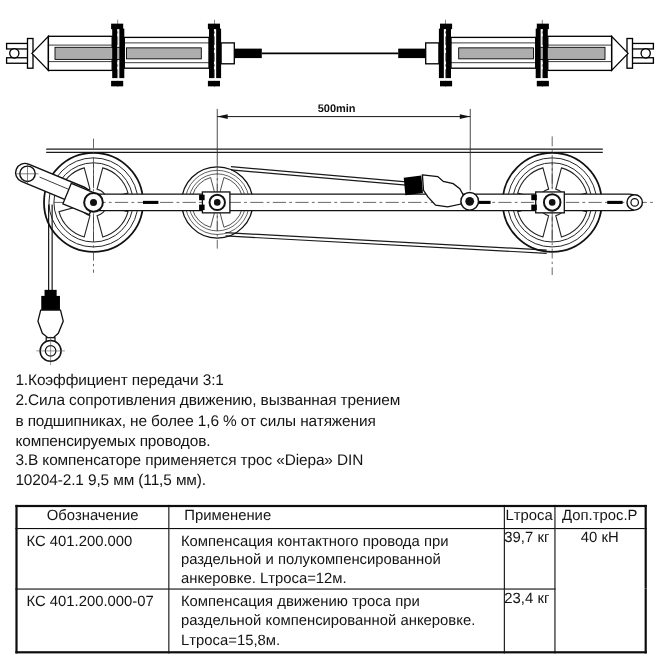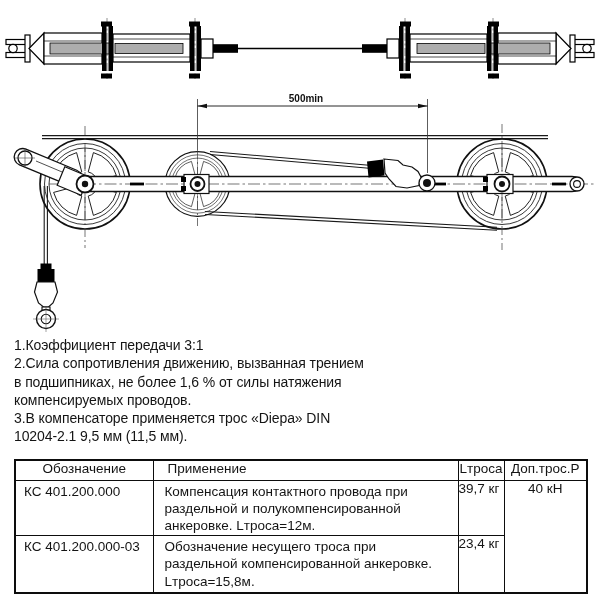--- a/index.html
+++ b/index.html
@@ -216,22 +216,22 @@
     </tr>
     <tr class="r1">
       <td class="desig">КС 401.200.000</td>
       <td class="app">Компенсация контактного провода при
 раздельной и полукомпенсированной
 анкеровке. Lтроса=12м.</td>
       <td class="mass">39,7 кг</td>
       <td class="load" rowspan="2">40 кН</td>
     </tr>
     <tr class="r2">
-      <td class="desig">КС 401.200.000-03</td>
-      <td class="app">Обозначение несущего троса при
+      <td class="desig">КС 401.200.000-07</td>
+      <td class="app">Компенсация движению троса при
 раздельной компенсированной анкеровке.
  Lтроса=15,8м.</td>
       <td class="mass">23,4 кг</td>
     </tr>
   </tbody>
     </table>
 
 </div>
 
 </body></html>

